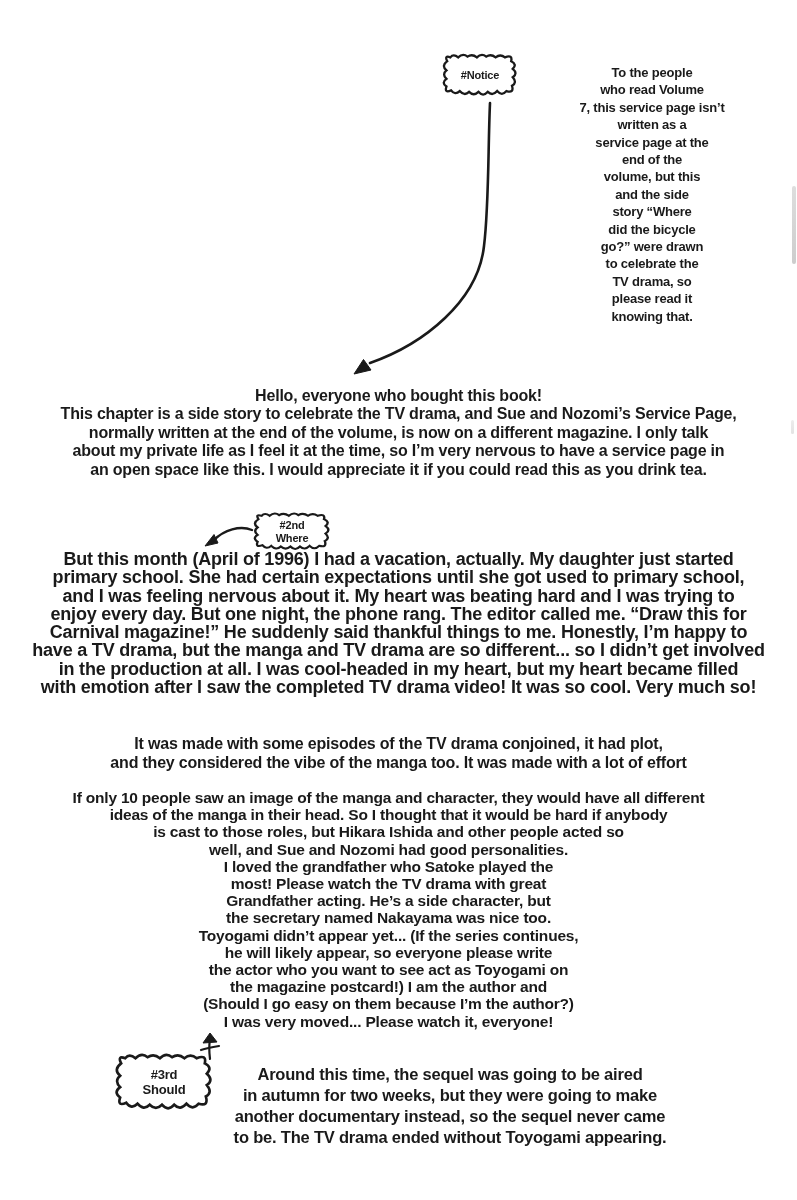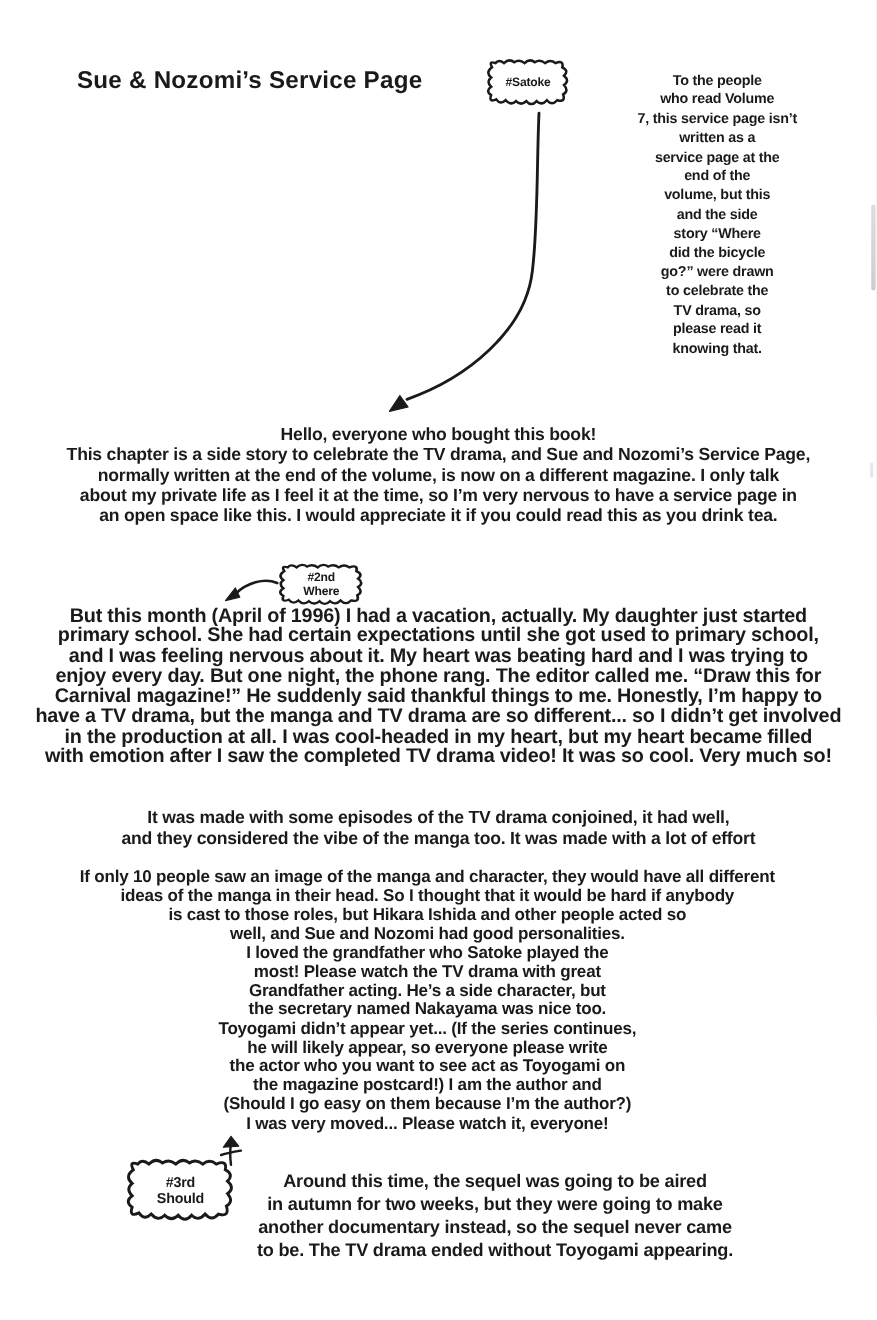--- a/index.html
+++ b/index.html
@@ -52,27 +52,26 @@
 <body>
 
 <div class="page">
 
   <svg width="0" height="0" style="position:absolute" aria-hidden="true">
     <defs>
       <path id="burstPath" d="M8,12 Q4,4 12,7 Q16,2 22,7 Q28,1 34,6 Q40,2 46,7 Q52,1 58,6 Q64,2 70,7 Q76,2 82,7 Q92,3 90,12 Q98,16 92,22 Q99,28 92,33 Q98,40 91,44 Q94,54 84,51 Q78,58 72,51 Q66,58 60,52 Q54,59 48,52 Q42,58 36,52 Q30,58 24,51 Q18,57 13,50 Q4,54 7,45 Q0,40 7,35 Q1,29 7,24 Q0,18 8,12 Z"></path>
     </defs>
   </svg>
 
-  <div class="title">Sue &amp; Nozomi’s Service Page</div>
 
   <div class="bubble" style="left:441px;top:52px;width:78px;height:46px;">
     <svg class="burst" viewBox="0 0 100 60" preserveAspectRatio="none">
       <use href="#burstPath" stroke-width="3"></use>
     </svg>
-    <div class="label" style="font-size:11px;line-height:12px;">#Satoke</div>
+    <div class="label" style="font-size:11px;line-height:12px;">#Notice</div>
   </div>
 
   <svg class="arrow" style="left:344px;top:96px;" width="160" height="285" viewBox="0 0 160 285">
     <path d="M146,7 C144,50 145,110 140,150 C134,205 80,248 26,267" stroke-width="2.6"></path>
     <polygon points="10,278 19.5,263.5 27,274"></polygon>
   </svg>
 
   <div class="para" style="left:512px;top:64px;width:280px;font-size:13px;line-height:17.4px;">To the people
 who read Volume
 7, this service page isn’t
@@ -109,21 +108,21 @@
 
   <div class="para" style="left:0px;top:550px;width:797px;font-size:18px;line-height:18.3px;">But this month (April of 1996) I had a vacation, actually. My daughter just started
 primary school. She had certain expectations until she got used to primary school,
 and I was feeling nervous about it. My heart was beating hard and I was trying to
 enjoy every day. But one night, the phone rang. The editor called me. “Draw this for
 Carnival magazine!” He suddenly said thankful things to me. Honestly, I’m happy to
 have a TV drama, but the manga and TV drama are so different... so I didn’t get involved
 in the production at all. I was cool-headed in my heart, but my heart became filled
 with emotion after I saw the completed TV drama video! It was so cool. Very much so!</div>
 
-  <div class="para" style="left:0px;top:735px;width:797px;font-size:16px;line-height:18.5px;">It was made with some episodes of the TV drama conjoined, it had well,
+  <div class="para" style="left:0px;top:735px;width:797px;font-size:16px;line-height:18.5px;">It was made with some episodes of the TV drama conjoined, it had plot,
 and they considered the vibe of the manga too. It was made with a lot of effort</div>
 
   <div class="para" style="left:-10px;top:789px;width:797px;font-size:15.5px;line-height:17.2px;">If only 10 people saw an image of the manga and character, they would have all different
 ideas of the manga in their head. So I thought that it would be hard if anybody
 is cast to those roles, but Hikara Ishida and other people acted so
 well, and Sue and Nozomi had good personalities.
 I loved the grandfather who Satoke played the
 most! Please watch the TV drama with great
 Grandfather acting. He’s a side character, but
 the secretary named Nakayama was nice too.

